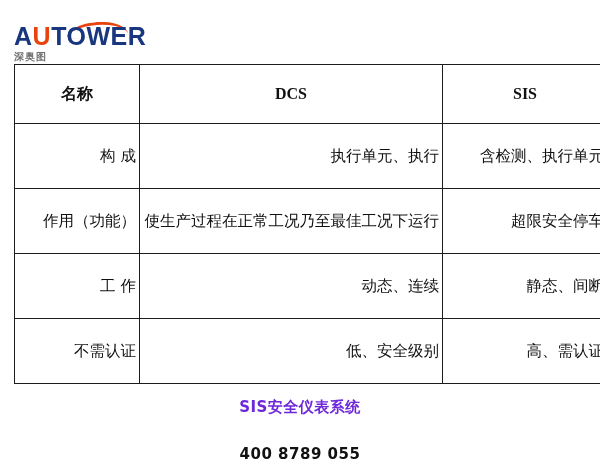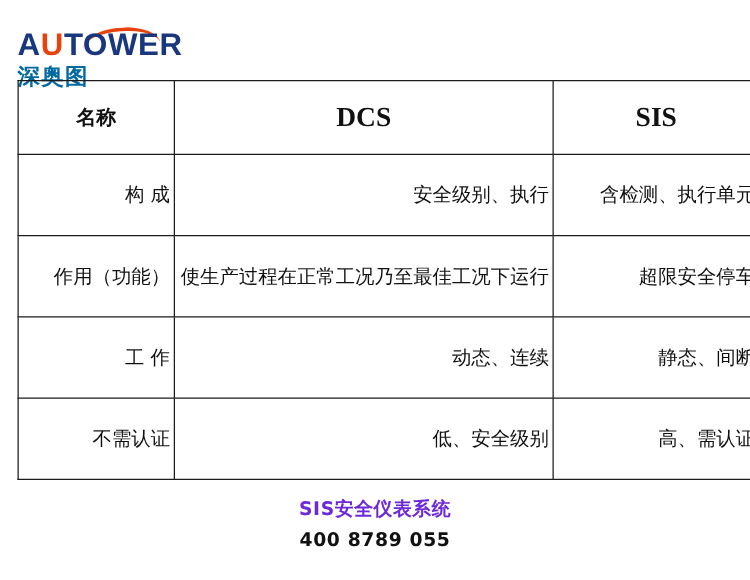--- a/index.html
+++ b/index.html
@@ -32,23 +32,23 @@
     color: #18377e;
     line-height: 1;
     position: relative;
     display: inline-block;
   }
   .logo-word .accent {
     color: #e8430f;
   }
   .logo-sub {
     margin-top: 3px;
-    font-size: 18px;
+    font-size: 10px;
     font-weight: bold;
-    color: #0369a1;
+    color: #737373;
     letter-spacing: 1px;
     line-height: 1;
   }
   .logo-swoosh {
     position: absolute;
     left: 52px;
     top: -2px;
     width: 62px;
     height: 12px;
     border-top: 3px solid #e8430f;
@@ -83,21 +83,21 @@
   table.cmp .col-sis   { width: 158px; }
 
   table.cmp thead th {
     font-weight: bold;
     font-size: 16px;
     height: 42px;
   }
   table.cmp thead th.hdr-dcs,
   table.cmp thead th.hdr-sis {
     font-family: "Liberation Serif", serif;
-    font-size: 22px;
+    font-size: 16px;
     font-weight: bold;
   }
   table.cmp tbody td {
     height: 48px;
     text-align: right;
   }
   table.cmp tbody tr td:first-child {
     letter-spacing: 0px;
   }
 
@@ -110,21 +110,21 @@
     text-align: center;
   }
   .footer .line1 {
     font-family: "DejaVu Sans", "Liberation Sans", sans-serif;
     font-size: 15px;
     font-weight: bold;
     color: #6d28d9;
     letter-spacing: 0.5px;
   }
   .footer .line2 {
-    margin-top: 6px;
+    margin-top: 28px;
     font-family: "DejaVu Sans", "Liberation Sans", sans-serif;
     font-size: 15px;
     font-weight: bold;
     color: #111111;
     letter-spacing: 0.5px;
   }
 </style>
 </head>
 <body>
 
@@ -141,21 +141,21 @@
     <thead>
       <tr>
         <th class="col-name">名称</th>
         <th class="col-dcs hdr-dcs">DCS</th>
         <th class="col-sis hdr-sis">SIS</th>
       </tr>
     </thead>
     <tbody>
       <tr>
         <td>构    成</td>
-        <td>安全级别、执行</td>
+        <td>执行单元、执行</td>
         <td>含检测、执行单元</td>
       </tr>
       <tr>
         <td>作用（功能）</td>
         <td>使生产过程在正常工况乃至最佳工况下运行</td>
         <td>超限安全停车</td>
       </tr>
       <tr>
         <td>工    作</td>
         <td>动态、连续</td>

